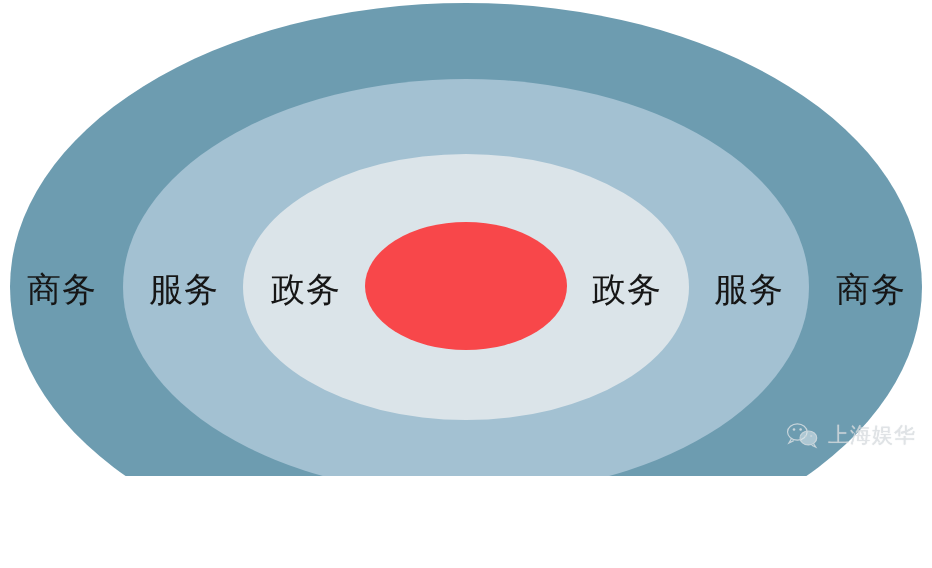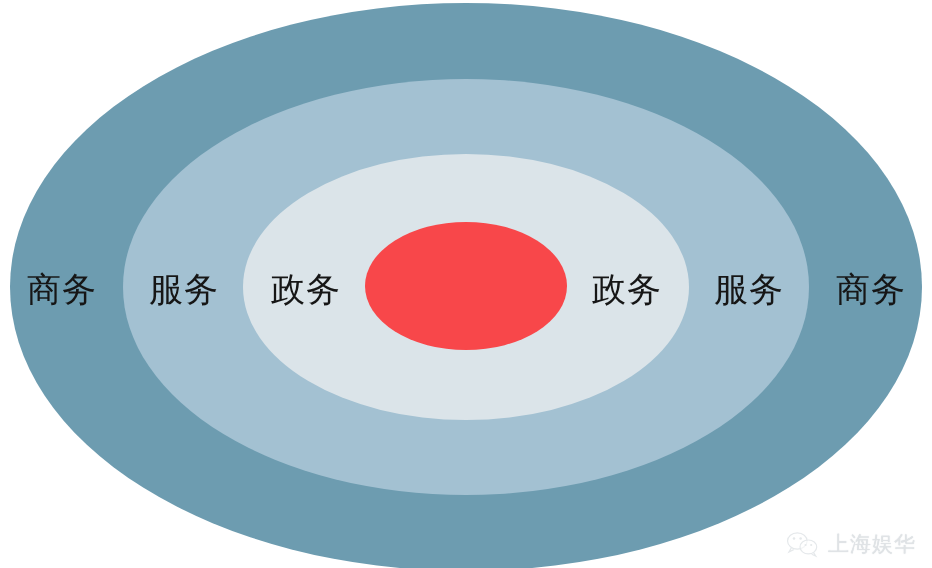--- a/index.html
+++ b/index.html
@@ -10,21 +10,21 @@
   }
   body {
     width: 932px;
     height: 568px;
     overflow: hidden;
     font-family: "Liberation Sans", "DejaVu Sans", sans-serif;
   }
   .canvas {
     position: relative;
     width: 932px;
-    height: 568px;
+    height: 476px;
     background: #ffffff;
     overflow: hidden;
   }
   .diagram-svg {
     position: absolute;
     top: 0;
     left: 0;
     width: 932px;
     height: 568px;
     display: block;
@@ -54,21 +54,21 @@
   }
   .core-label .plus {
     font-size: 25px;
     vertical-align: baseline;
     letter-spacing: 0;
   }
   
   .watermark {
     position: absolute;
     right: 16px;
-    bottom: 10px;
+    bottom: 27px;
     display: flex;
     align-items: center;
     gap: 9px;
     opacity: 0.80;
     pointer-events: none;
   }
   .watermark .wm-icon {
     width: 34px;
     height: 28px;
     display: block;

